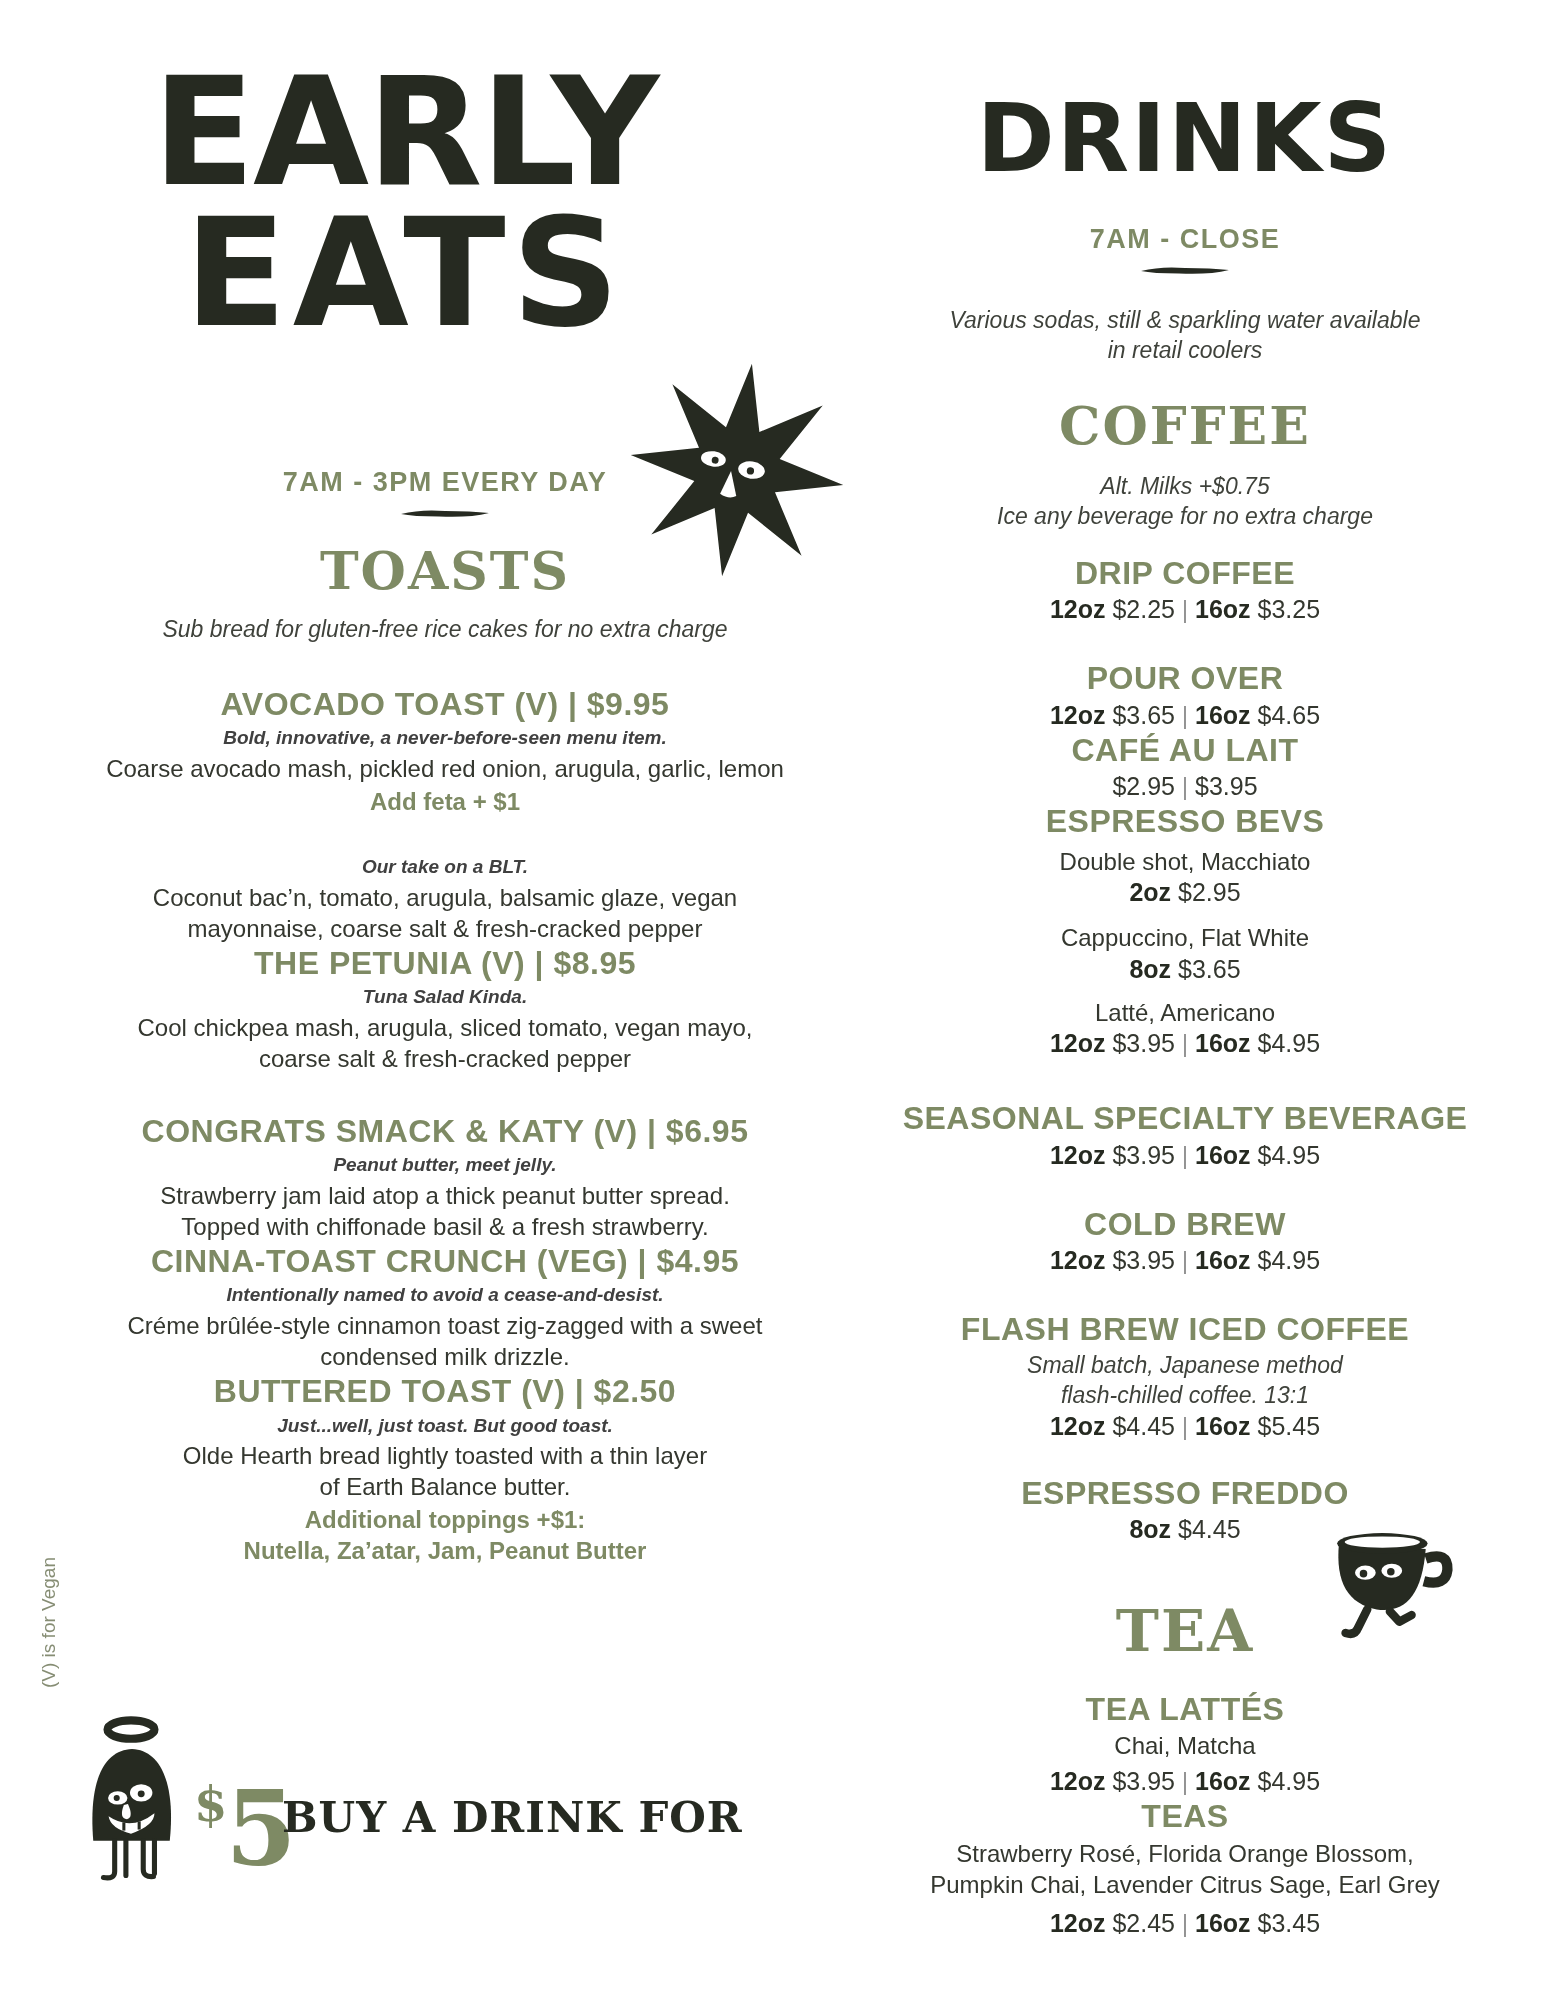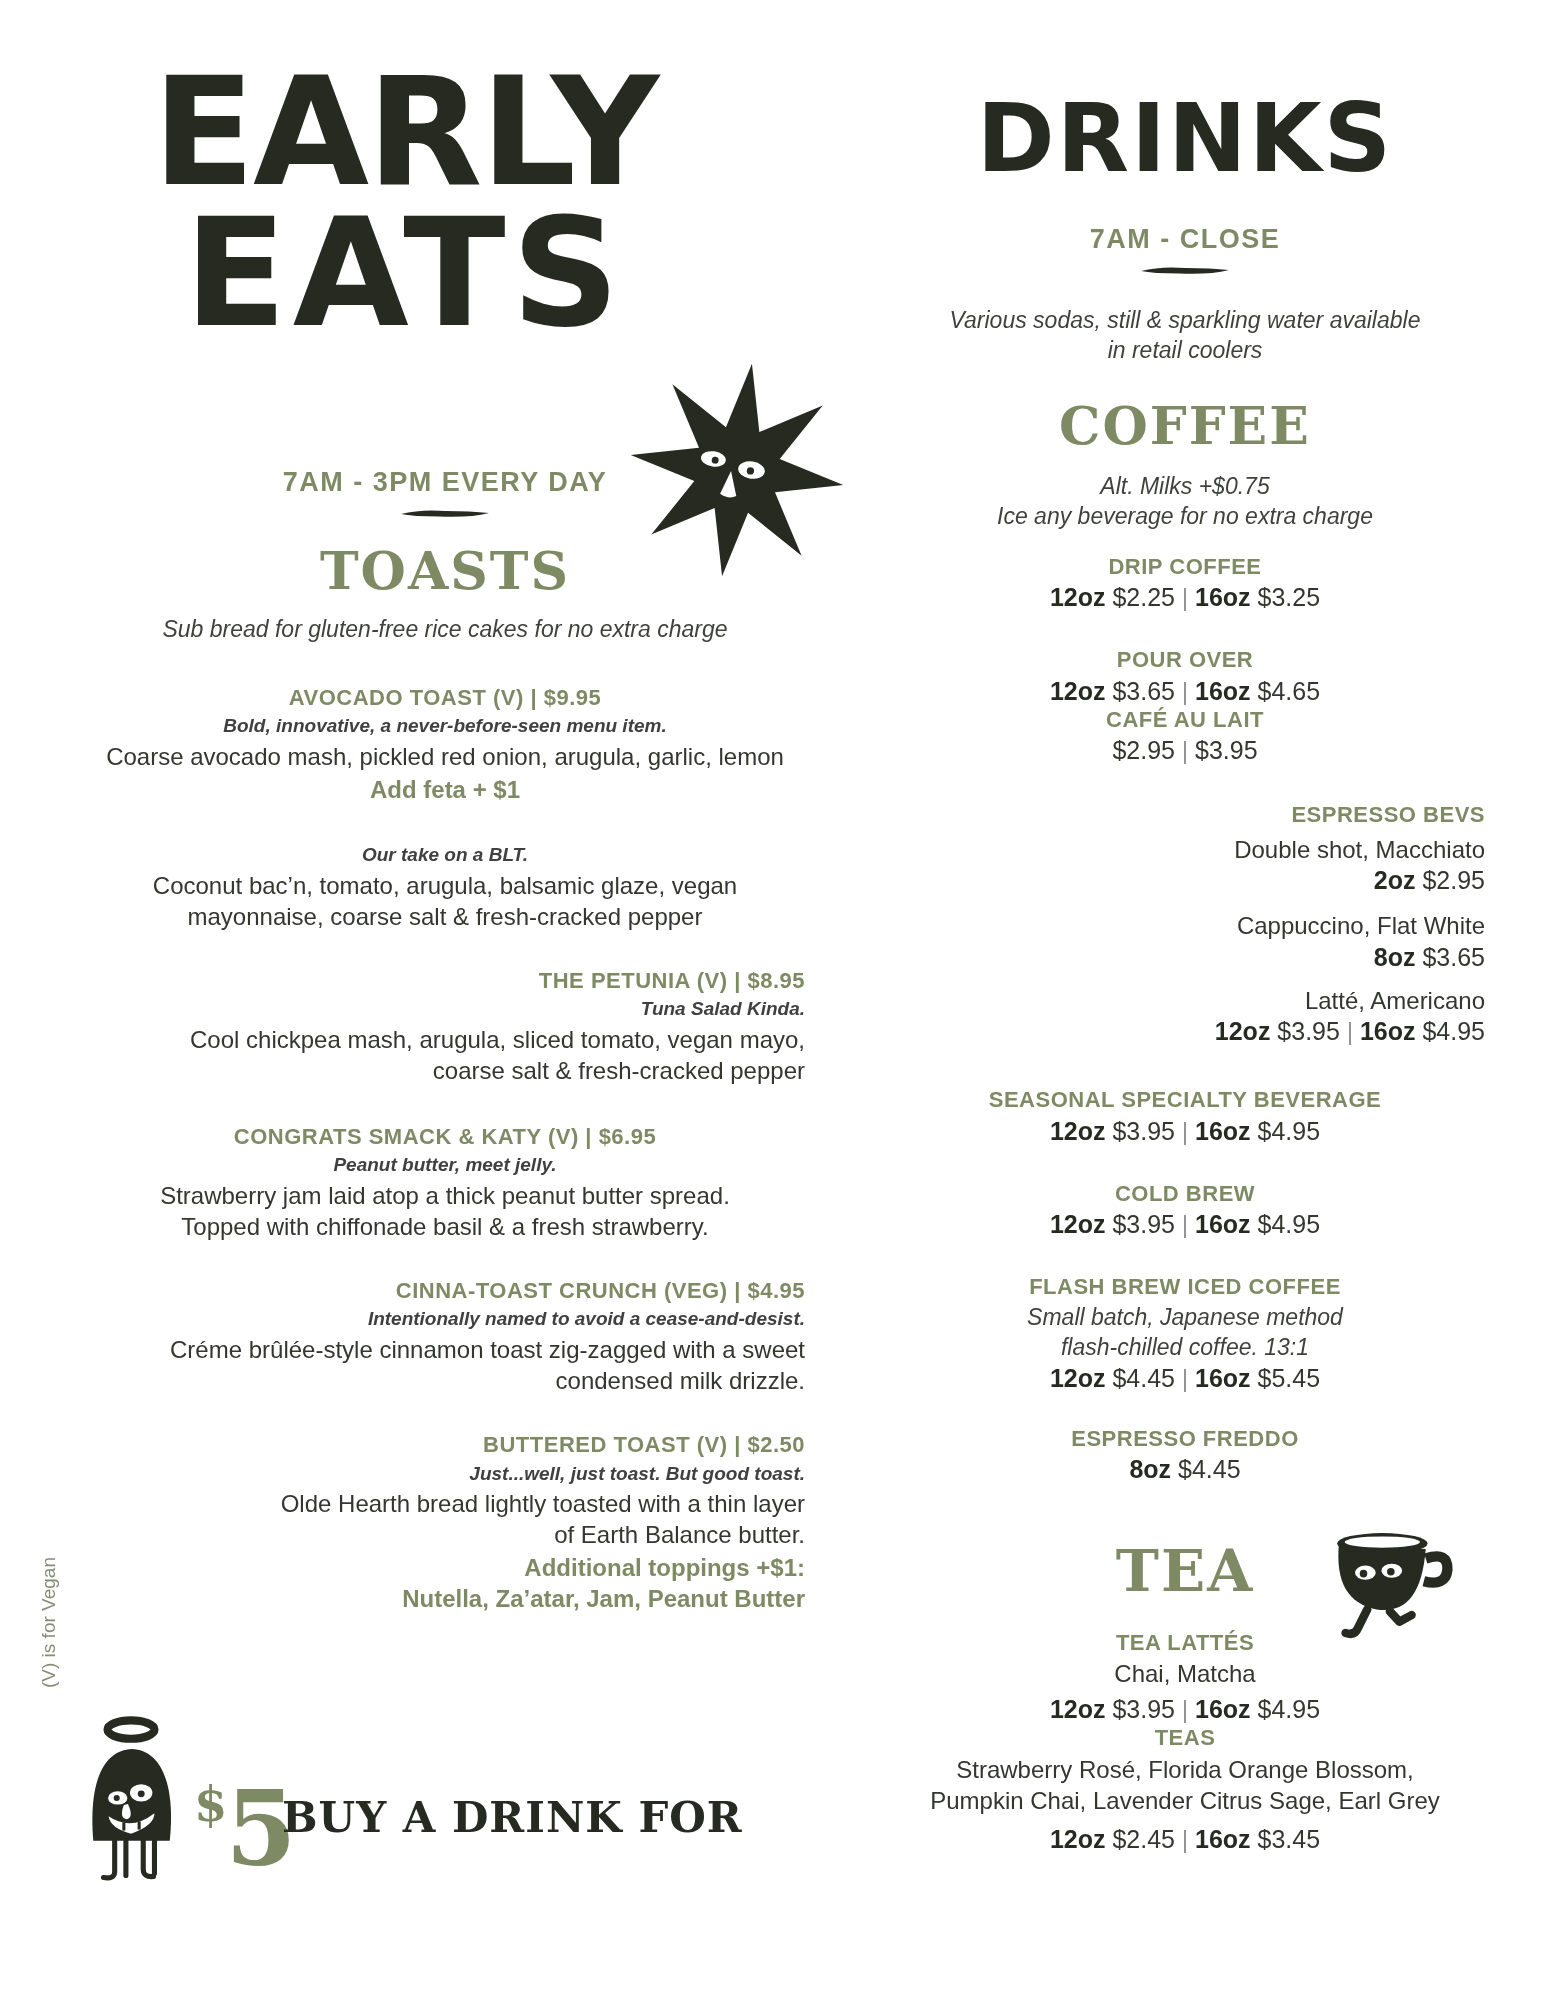--- a/index.html
+++ b/index.html
@@ -9,21 +9,21 @@
   .marker-title{font-family:"DejaVu Sans",sans-serif;font-weight:900;color:#262a21;
                 line-height:.94;letter-spacing:-2px;}
 
   .hours{font-weight:bold;color:#7e8a64;font-size:27px;letter-spacing:1.5px;}
   .brush{display:block;margin:10px auto 0 auto;}
 
   .section-head{font-family:"DejaVu Serif",serif;font-weight:bold;color:#7e8a64;
                 font-size:52px;letter-spacing:2px;line-height:1;}
   .note{font-style:italic;font-size:23px;color:#3f423b;line-height:1.3;}
 
-  .item-name{font-weight:bold;color:#7e8a64;font-size:22px;letter-spacing:.5px;line-height:1.2;}
+  .item-name{font-weight:bold;color:#7e8a64;font-size:32px;letter-spacing:.5px;line-height:1.2;}
   .tagline{font-style:italic;font-size:19px;color:#404040;line-height:1.28;margin-top:3px;font-weight:bold;}
   .desc{font-size:24px;color:#34372f;line-height:1.3;}
   .addon{font-weight:bold;color:#7e8a64;font-size:24px;line-height:1.27;}
 
   .price{font-size:25px;line-height:1.25;color:#34372f;}
   .price .sz{font-weight:bold;color:#262a21;}
   .price .pipe{color:#8d8d8d;font-weight:normal;padding:0 7px;font-size:23px;}
 
   
   .left-title{position:absolute;left:60px;top:62px;width:690px;text-align:center;}
@@ -33,21 +33,21 @@
   .left-col{position:absolute;left:85px;top:467px;width:720px;text-align:center;}
   .right-col{position:absolute;left:885px;top:72px;width:600px;text-align:center;}
 
   .right-title{font-family:"DejaVu Sans",sans-serif;font-weight:900;color:#262a21;
                font-size:94px;line-height:1;letter-spacing:2px;padding-top:20px;}
 
   .mt2{margin-top:2px;}.mt3{margin-top:3px;}.mt5{margin-top:5px;}
   .mt8{margin-top:8px;}.mt12{margin-top:12px;}.mt14{margin-top:14px;}
   .mt18{margin-top:18px;}.mt20{margin-top:20px;}.mt22{margin-top:22px;}
   .mt26{margin-top:26px;}.mt28{}.mt30{margin-top:30px;}
-  .mt32{margin-top:32px;}.mt34{margin-top:34px;}.mt36{margin-top:36px;text-align:right;}
+  .mt32{margin-top:32px;}.mt34{margin-top:34px;}.mt36{}
   .mt38{margin-top:38px;}.mt40{margin-top:40px;}.mt56{margin-top:56px;}
 
   
   .star{position:absolute;left:622px;top:355px;width:230px;height:230px;transform:rotate(8deg);}
   .teacup{position:absolute;left:1322px;top:1518px;width:132px;height:132px;}
   .angel{position:absolute;left:80px;top:1714px;width:102px;height:174px;}
 
   .vegan-note{position:absolute;left:38px;top:1688px;transform:rotate(-90deg);
               transform-origin:top left;font-size:19px;color:#868d74;white-space:nowrap;}
 

